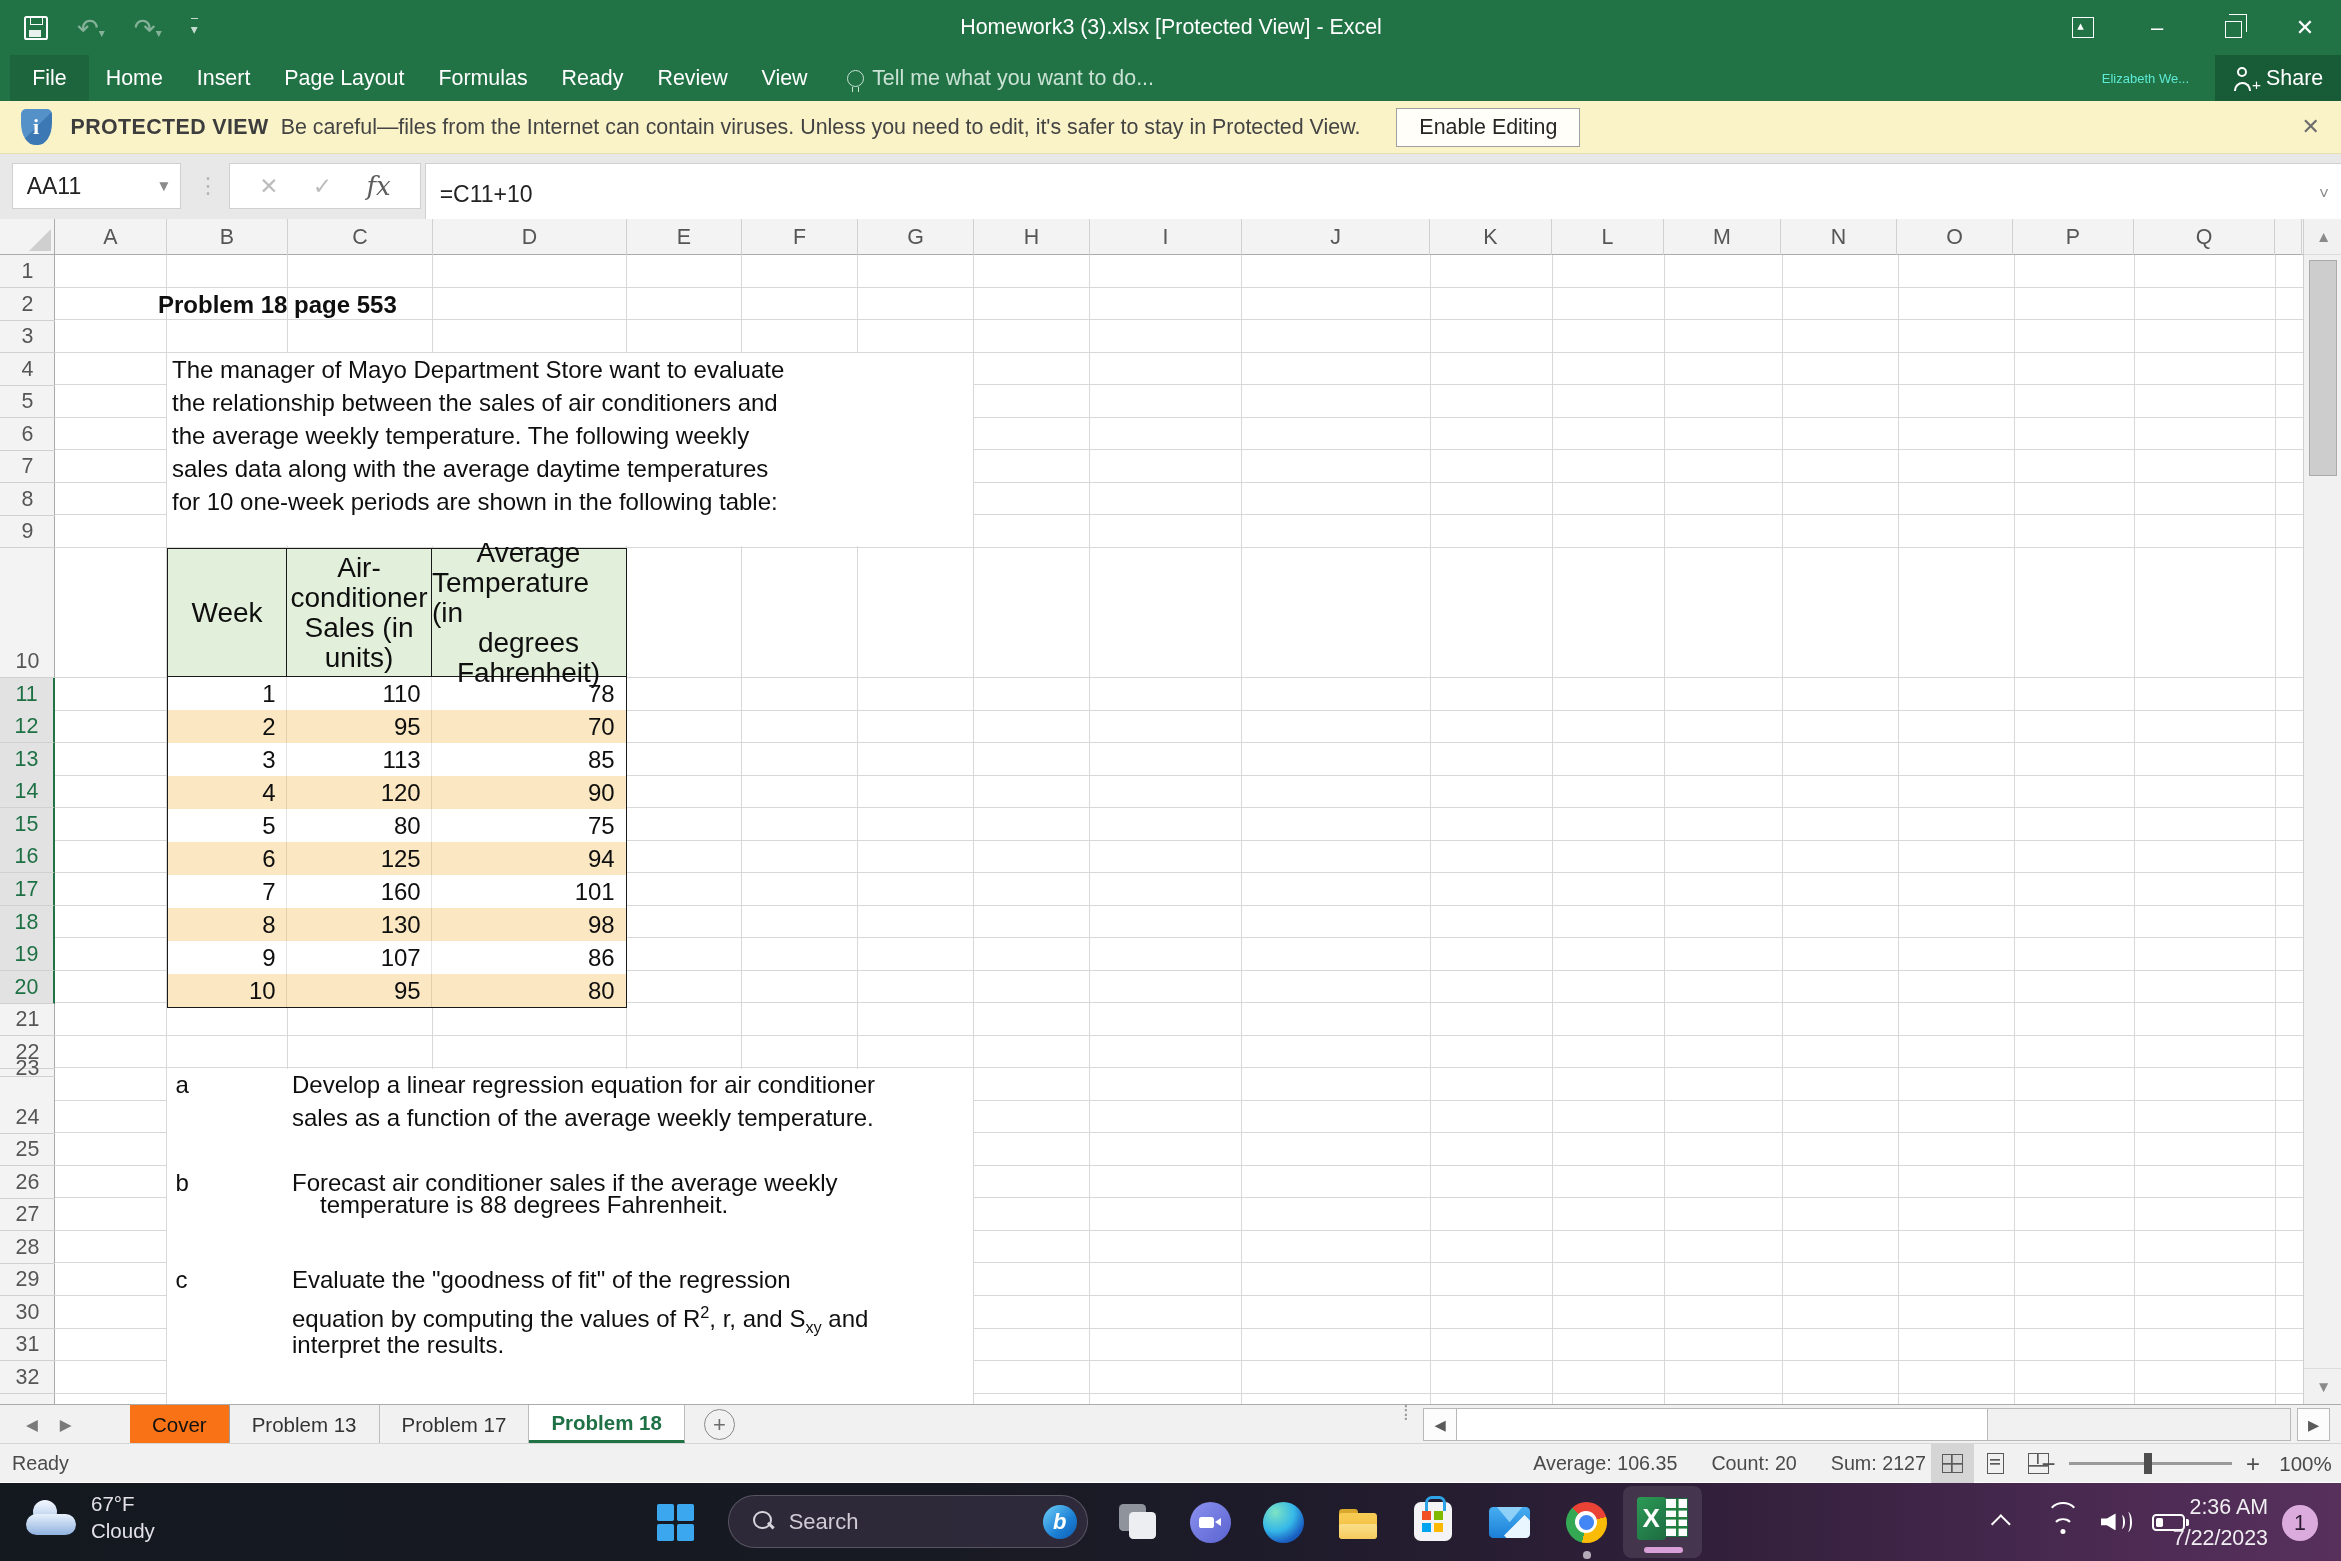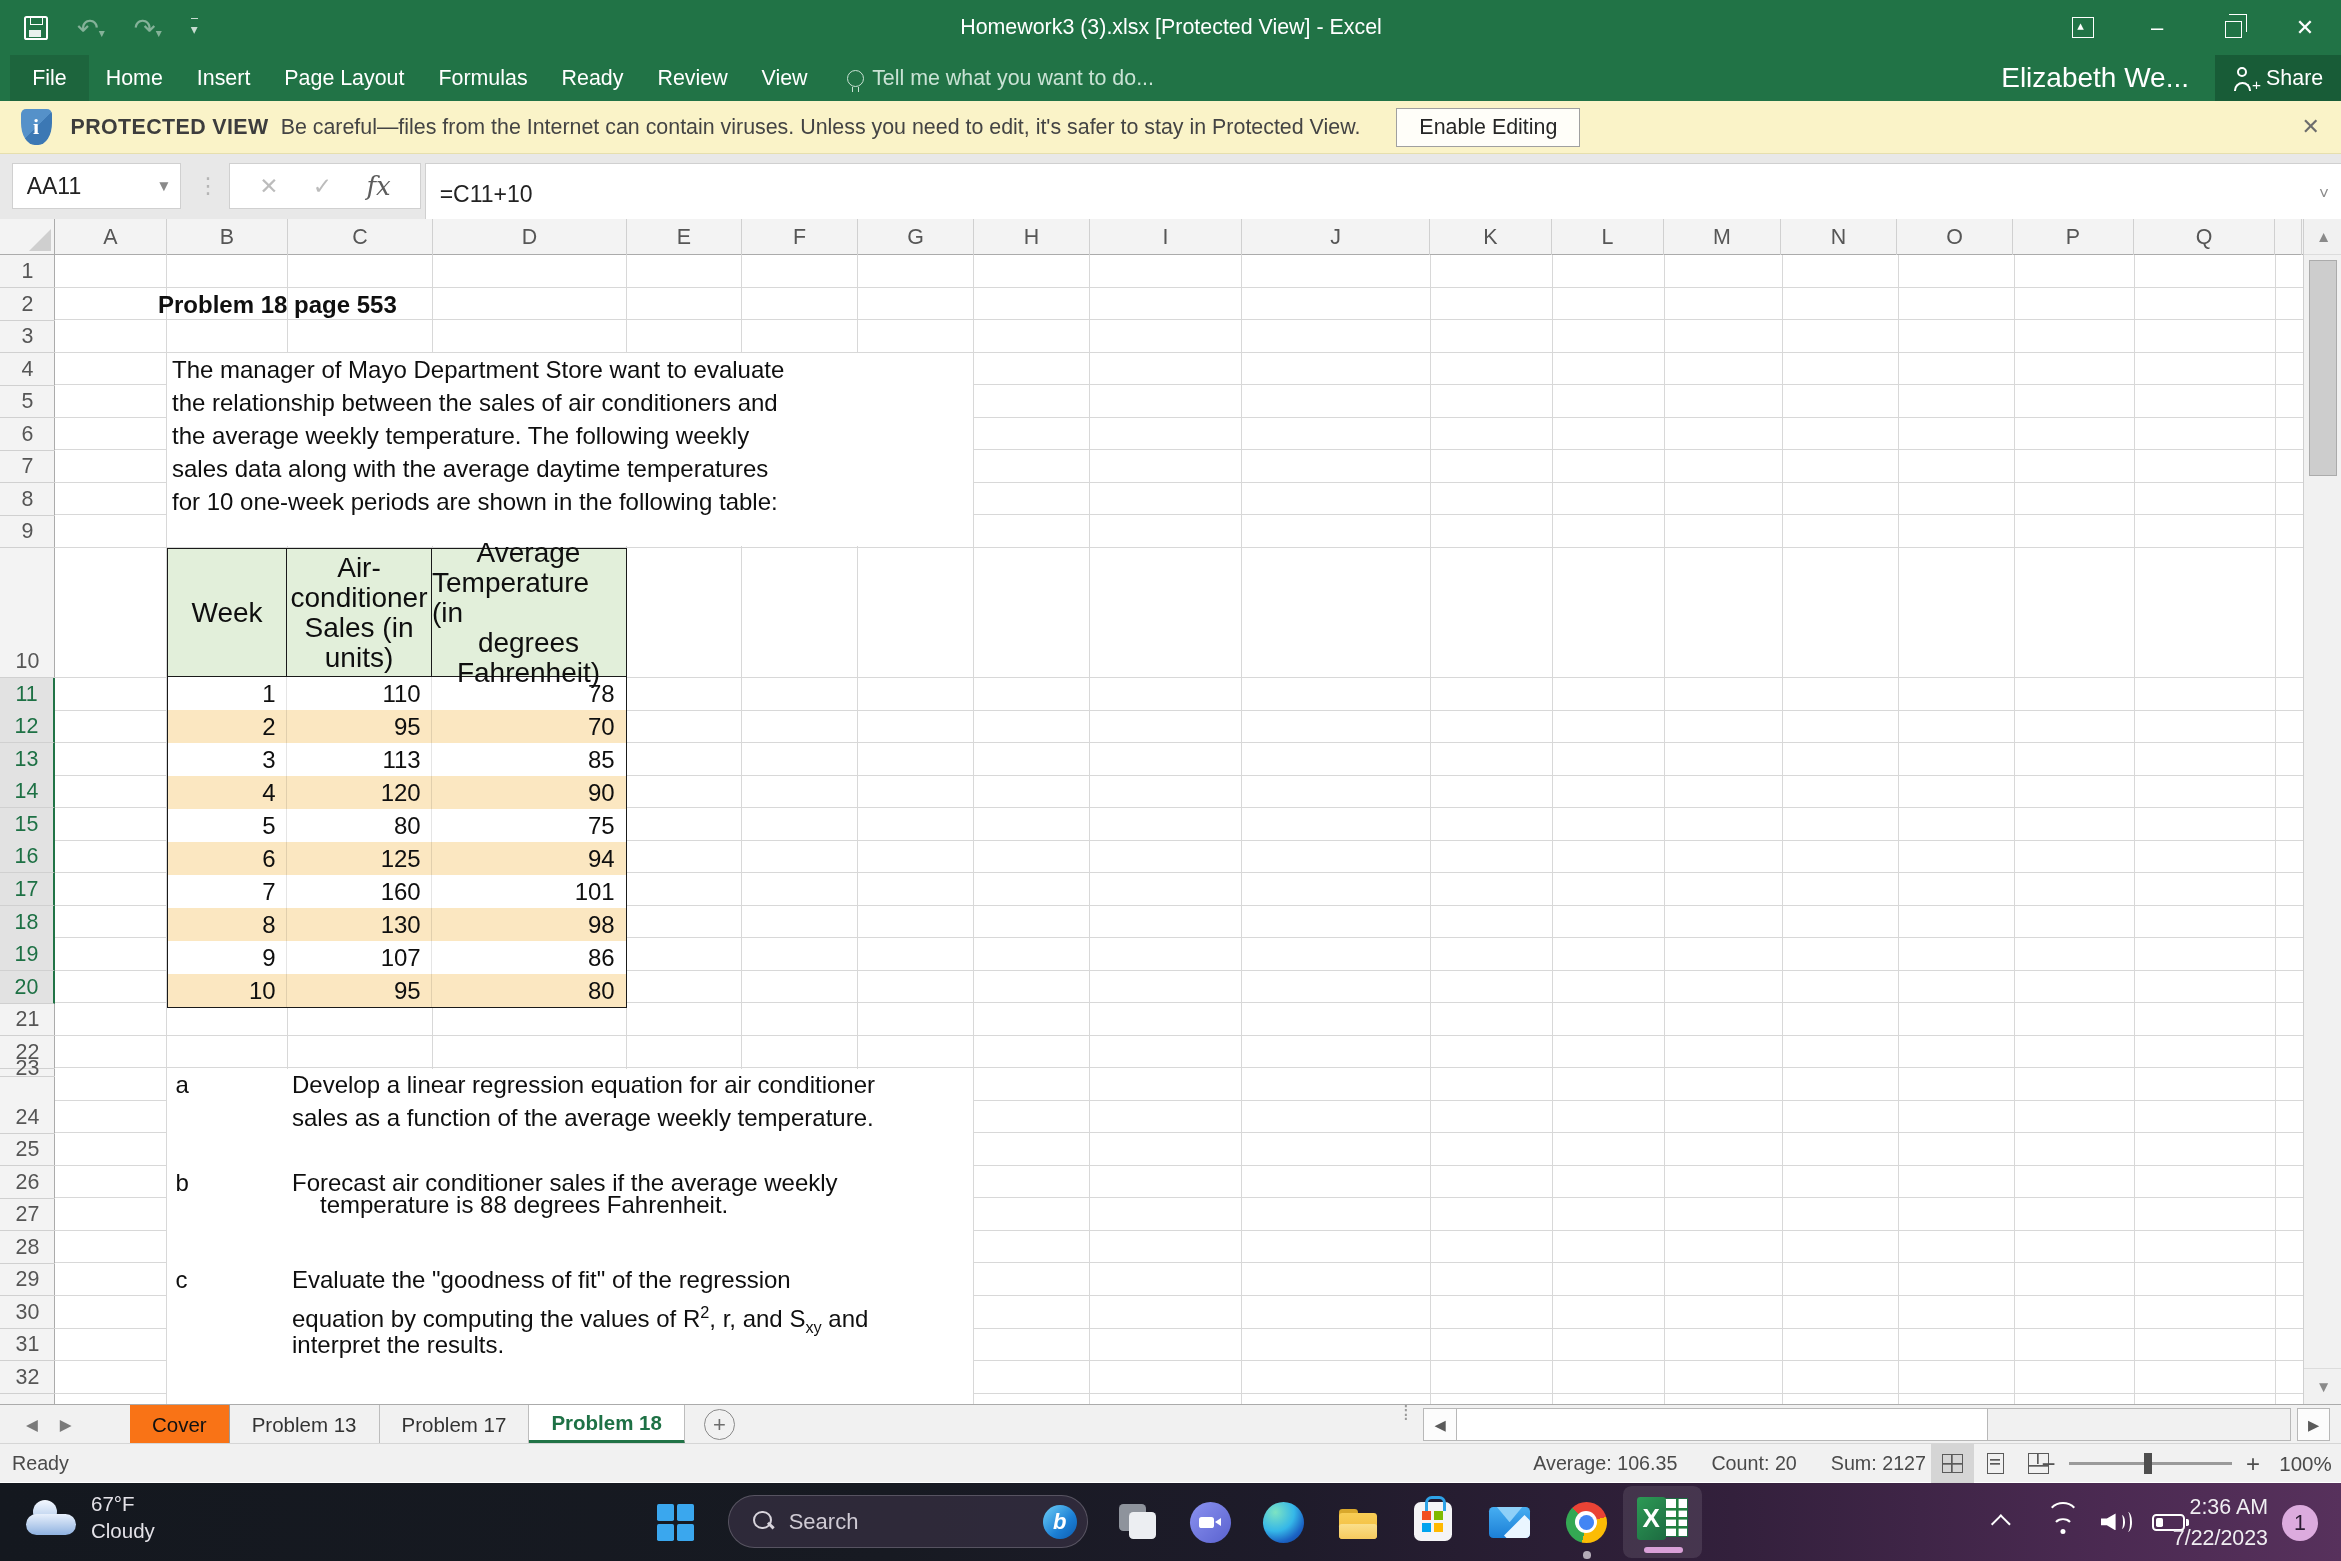--- a/index.html
+++ b/index.html
@@ -25,21 +25,21 @@
   .restore-ic { width: 17px; height: 17px; border: 1.7px solid #fff; position: relative; margin-left: 5.1px; margin-top: 3.4px; }
   .restore-ic::before { content:""; position: absolute; left: 2.6px; top: -7.7px; width: 17px; height: 17px; border: 1.7px solid #fff; border-left: none; border-bottom: none; }
   
   .ribbonrow { position: absolute; top: 55px; left: 0; right: 0; height: 46px; background: #217346; display: flex; align-items: center; color: #fff; }
   .rtab { font-size: 21.4px; padding: 8.6px 17px; }
   .rtab.file { background: rgba(0,0,0,0.12); padding: 11px 22px; margin-left: 10.3px; }
   .tellme { display: flex; align-items: center; gap: 8.6px; margin-left: 22px; color: #c9e2d4; font-size: 21.4px; }
   .bulb { width: 17px; height: 17px; border: 1.7px solid #c9e2d4; border-radius: 50%; position: relative; }
   .bulb::after { content:""; position: absolute; left: 4.3px; bottom: -6px; width: 5.1px; height: 4.3px; border-left: 1.7px solid #c9e2d4; border-right: 1.7px solid #c9e2d4; }
   .ribbon-right { position: absolute; right: 0; top: 0; height: 46px; display: flex; align-items: center; }
-  .user-name { font-size: 28px; color: #ffffff; margin-right: 26px; }
+  .user-name { font-size: 13px; color: #5eead4; margin-right: 26px; }
   .share-btn { height: 46px; min-width: 127px; background: #185c37; display: flex; align-items: center; justify-content: center; gap: 10.3px; color: #fff; font-size: 21.4px; padding: 0 15.4px; }
   .person-ic { position: relative; width: 22px; height: 22px; }
   .person-ic .head { position: absolute; left: 3.4px; top: 0; width: 10.3px; height: 10.3px; border: 2.1px solid #fff; border-radius: 50%; }
   .person-ic .body { position: absolute; left: 0; bottom: -1.7px; width: 17px; height: 8.6px; border: 2.1px solid #fff; border-bottom: none; border-radius: 8.6px 8.6px 0 0; }
   .person-ic .plus { position: absolute; right: -5.1px; bottom: -3.4px; font-size: 15.4px; color: #fff; line-height: 1; }
   
   .banner { position: absolute; top: 101px; left: 0; right: 0; height: 53px; background: #faf3c8; display: flex; align-items: center; border-bottom: 0.9px solid #e6dfae; }
   .shield { width: 31px; height: 36px; margin-left: 20.5px; background: linear-gradient(135deg, #5591c9 50%, #3c78b4 50%); border-radius: 5.1px 5.1px 13.7px 13.7px / 5.1px 5.1px 22px 22px; display: flex; align-items: center; justify-content: center; color: #fff; font-size: 22px; font-weight: bold; font-family: "Liberation Serif", serif; }
   .pv-label { font-weight: bold; color: #3d3d3d; font-size: 21.4px; margin-left: 19px; letter-spacing: 0.4px; }
   .pv-msg { color: #444; font-size: 21.4px; margin-left: 12px; }

